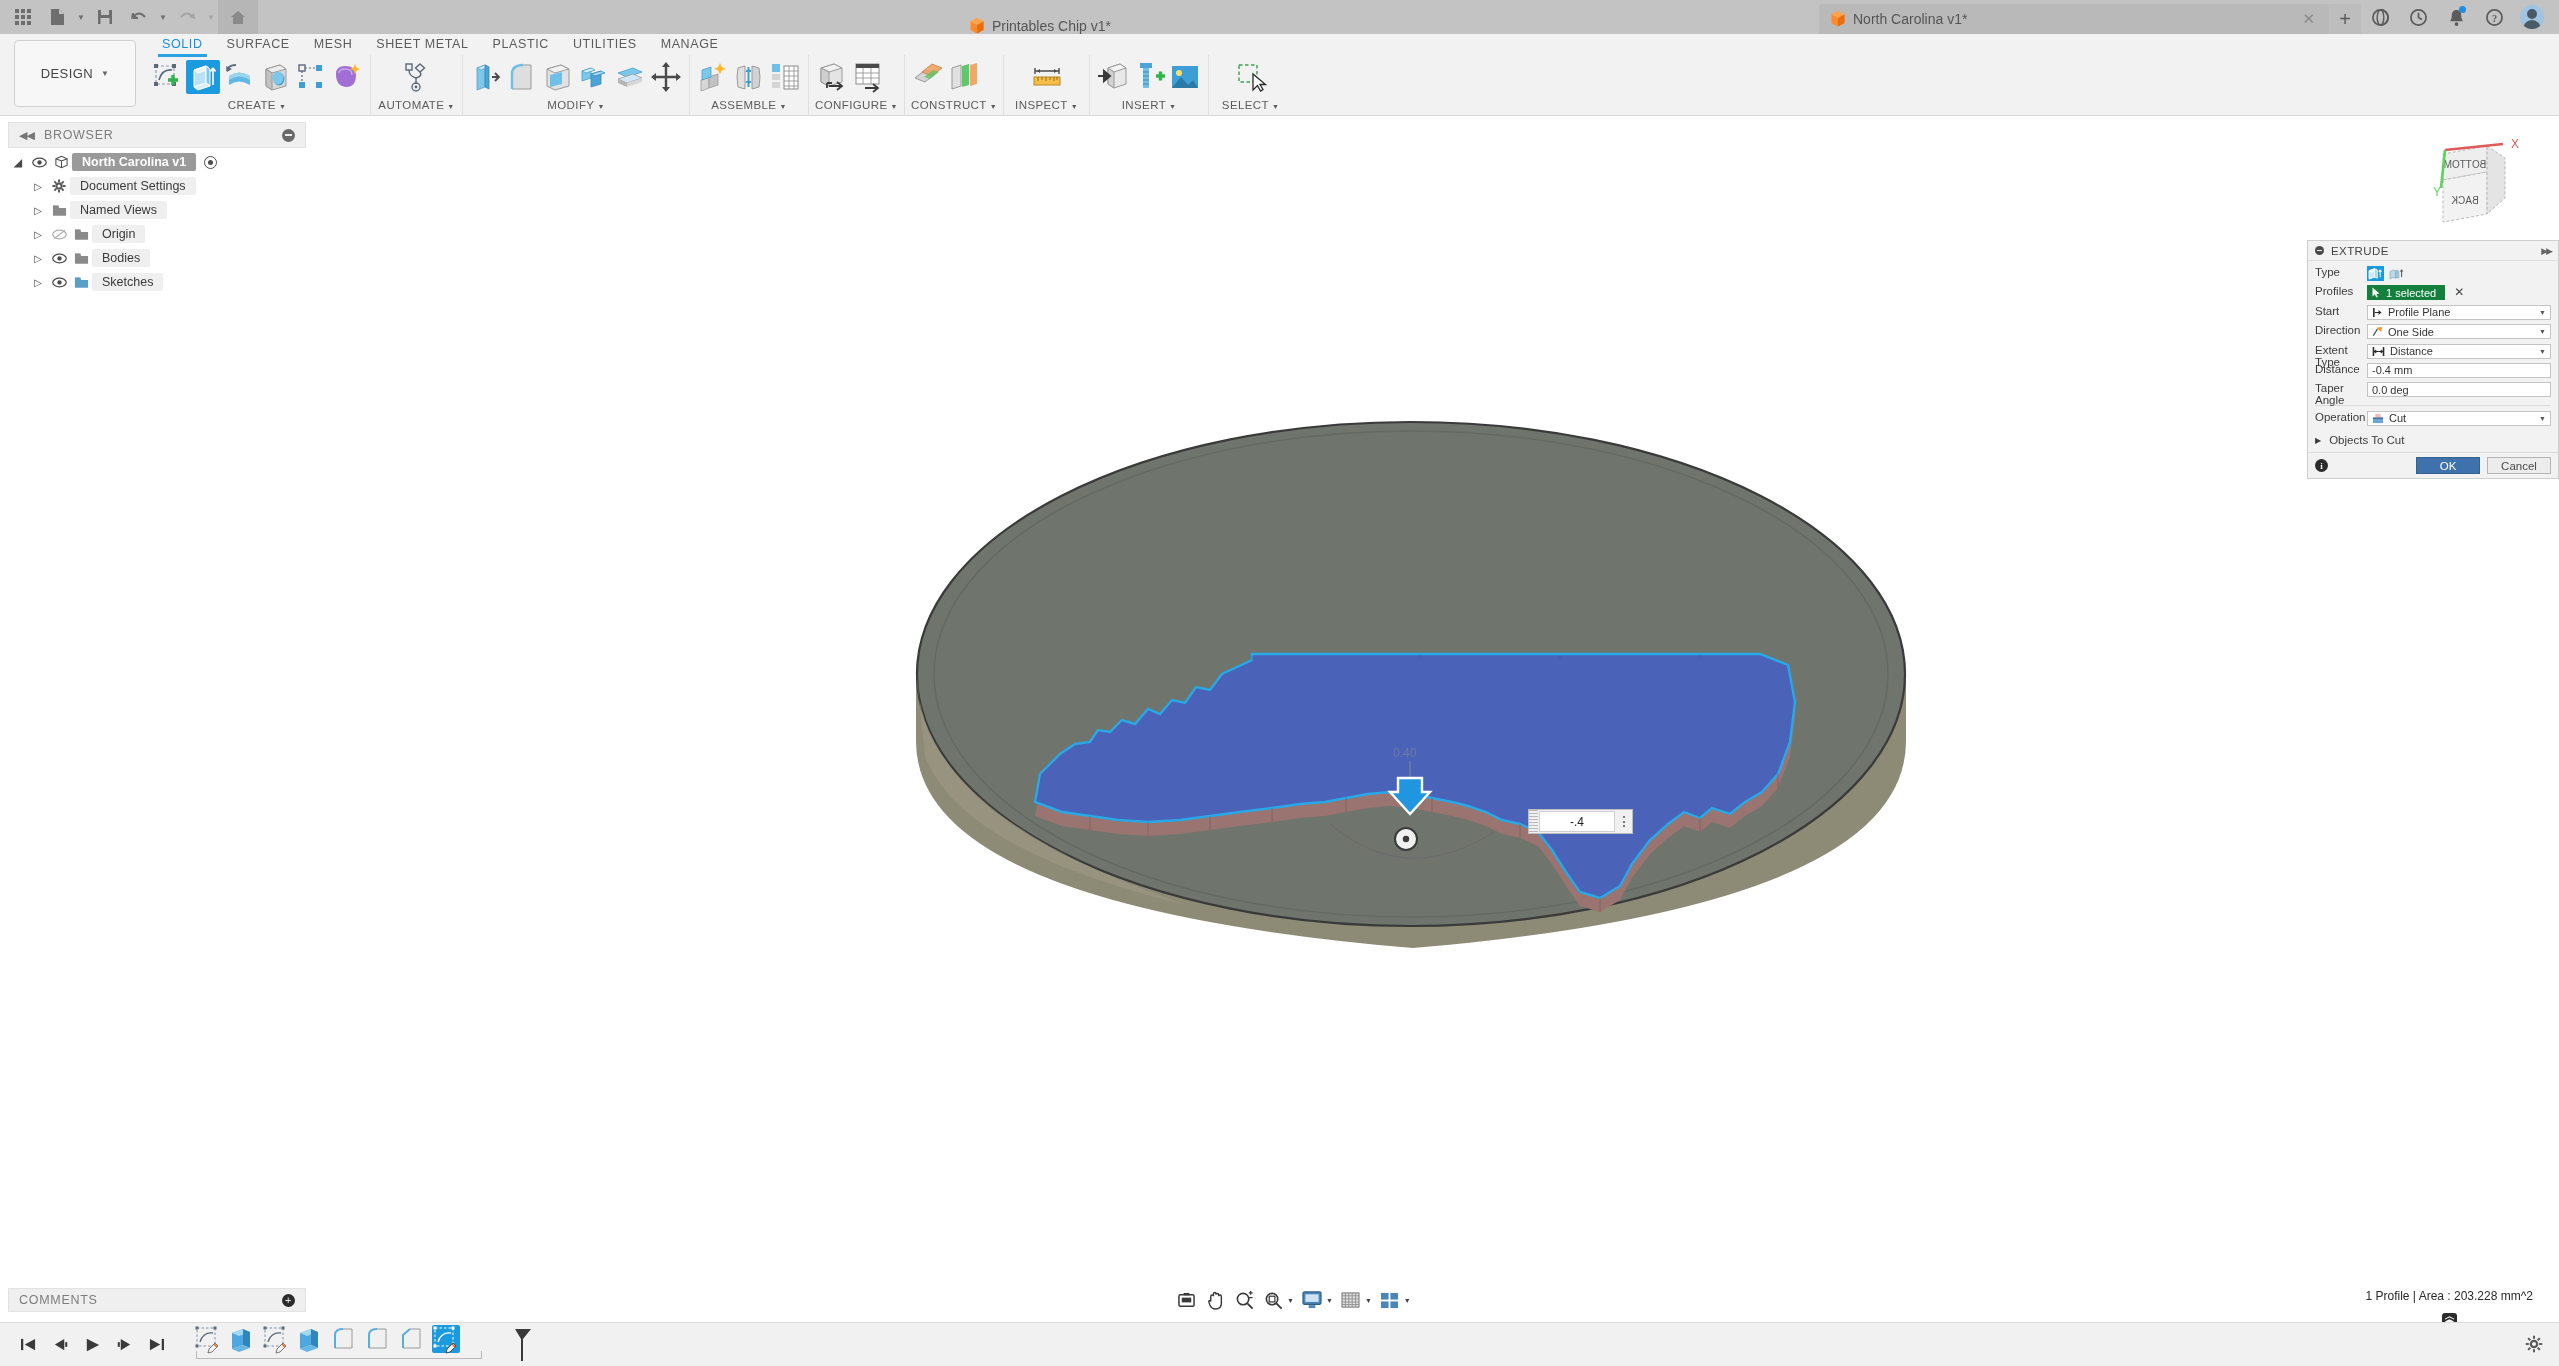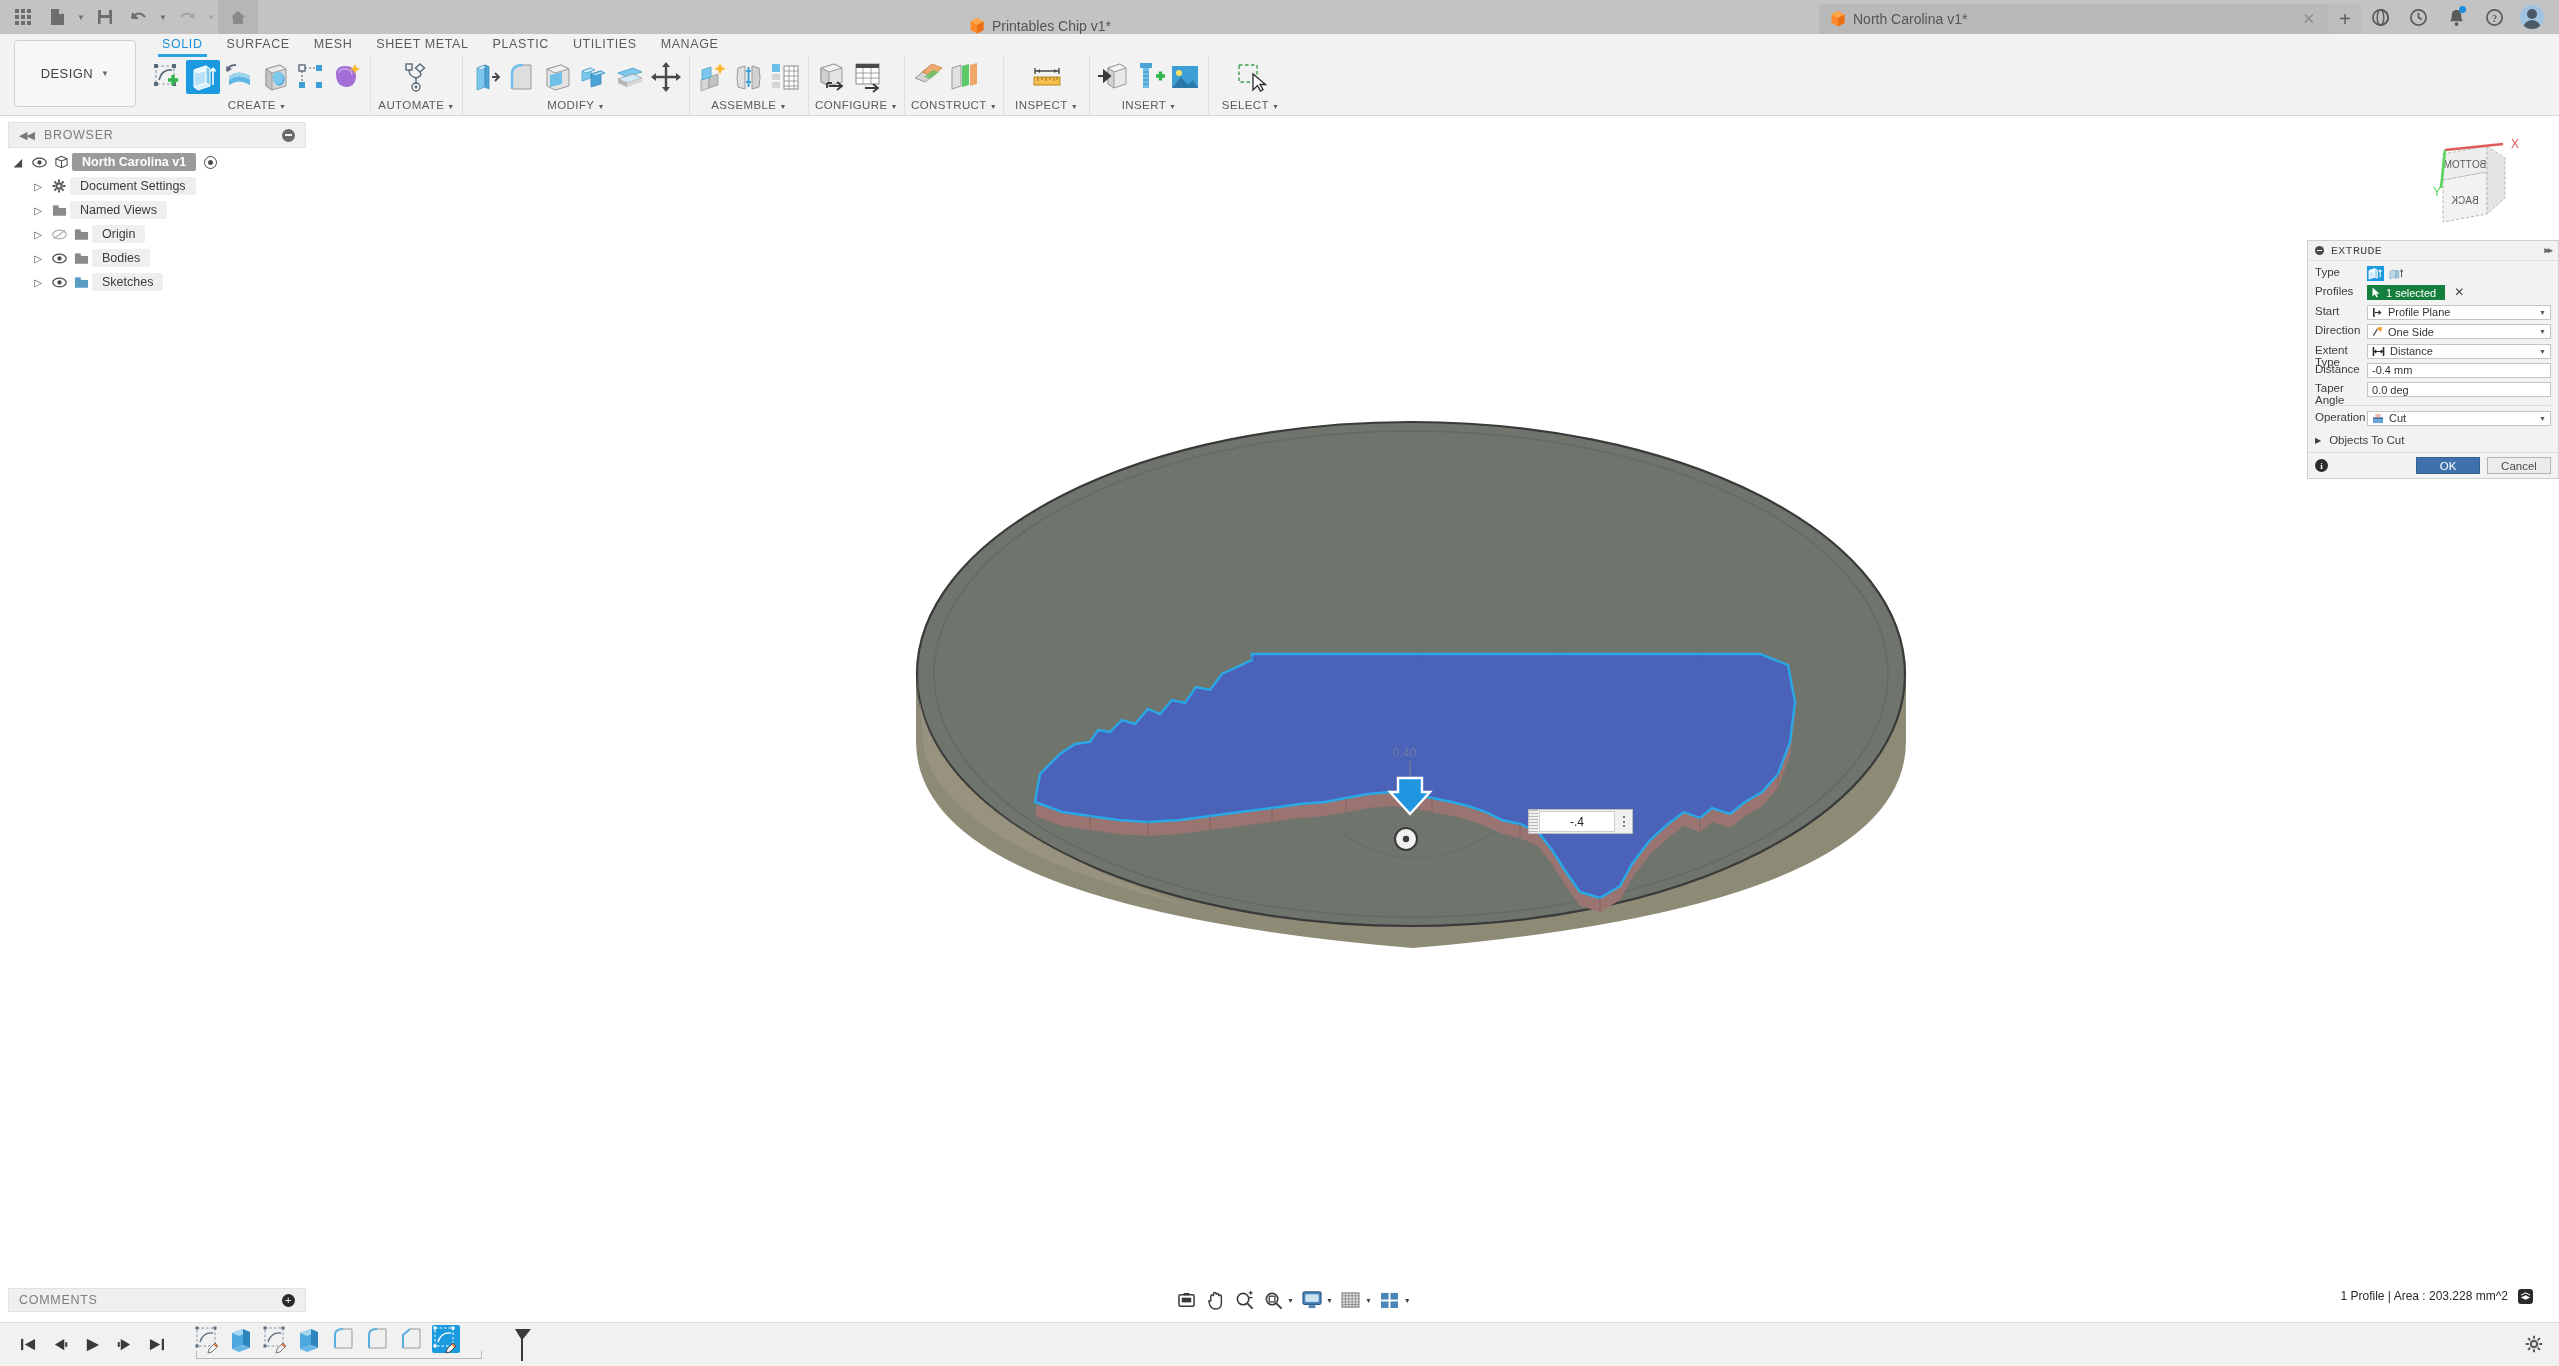--- a/index.html
+++ b/index.html
@@ -121,21 +121,21 @@
 
   
   .extrude {
     position:absolute; left:2307px; top:240px; width:252px;
     background:#f2f2f2; border:1px solid #cfcfcf;
     font-size:11.5px; color:#3c3c3c;
   }
   .ex-head {
     height:20px; display:flex; align-items:center; gap:7px; padding:0 7px;
     background:#f2f2f2; border-bottom:1px solid #e0e0e0;
-    font-size:11.5px; color:#444; letter-spacing:.4px;font-family:Liberation Mono, monospace;
+    font-size:11.5px; color:#444; letter-spacing:.4px;
   }
   .ex-head .dot{width:9px;height:9px;border-radius:50%;background:#4a4a4a;display:flex;align-items:center;justify-content:center;}
   .ex-head .dot i{width:5px;height:1.4px;background:#f2f2f2;display:block;}
   .ex-head .expand{margin-left:auto;color:#666;font-size:9px;letter-spacing:-2px;}
   .ex-body { padding:5px 7px 4px; }
   .row { display:flex; align-items:flex-start; height:18.4px; margin-bottom:1px; }
   .row .lbl { width:52px; font-size:11.5px; color:#3c3c3c; }
   .field {
     flex:1; height:15px; background:#fff; border:1px solid #c4c4c4;
     display:flex; align-items:center; gap:5px; padding:0 4px;
@@ -185,22 +185,22 @@
   }
   .comments .plus{ margin-left:auto; width:13px;height:13px;border-radius:50%;background:#2b2b2b;
     color:#efefef;font-size:11px;display:flex;align-items:center;justify-content:center;line-height:1;}
 
   
   .navbar{ position:absolute; left:1175px; top:1288px; height:24px; display:flex; align-items:center; gap:7px; }
   .navbar .nb{ width:22px;height:22px;display:flex;align-items:center;justify-content:center; }
   .navbar .nbcar{ font-size:7px;color:#444;margin-left:-4px; }
 
   
-  .status{ position:absolute; right:26px; top:1289px; display:flex; gap:10px;
-    font-size:12px; color:#2a2a2a; }
+  .status{ position:absolute; right:26px; top:1289px; display:flex; align-items:center; gap:10px;
+    font-size:12px; color:#2a2a2a;flex-direction:column; }
   .status .badge{ width:15px;height:15px;border-radius:3px;background:#2b2b2b;
     display:flex;align-items:center;justify-content:center; }
 
   
   .timeline{ position:absolute; left:0; top:1322px; width:2559px; height:44px; background:#f1f1f1;
     border-top:1px solid #dcdcdc; display:flex; align-items:center; }
   .tl-controls{ display:flex; align-items:center; gap:0px; padding-left:12px; }
   .tl-btn{ width:32px;height:30px;display:flex;align-items:center;justify-content:center;color:#3a3a3a; }
   .tl-feats{ position:relative; display:flex; align-items:flex-start; margin-left:22px; height:40px; }
   .tl-feat{ width:28px;height:28px; margin-right:6px; position:relative; }

